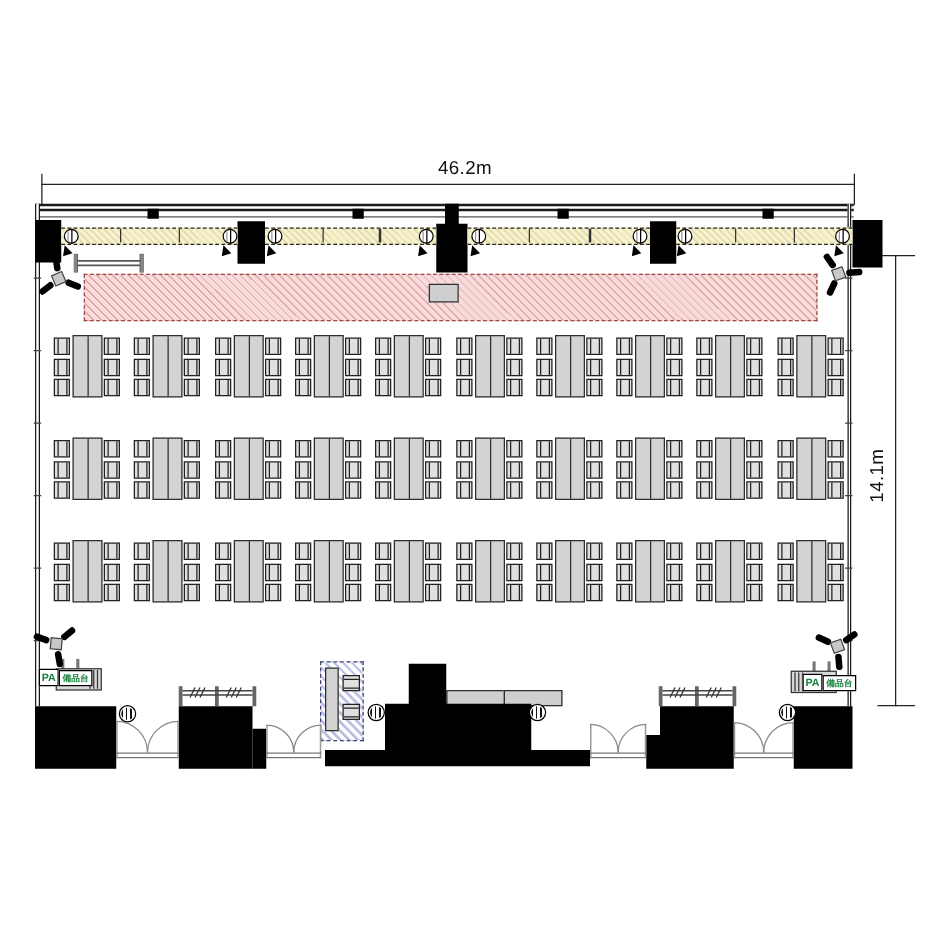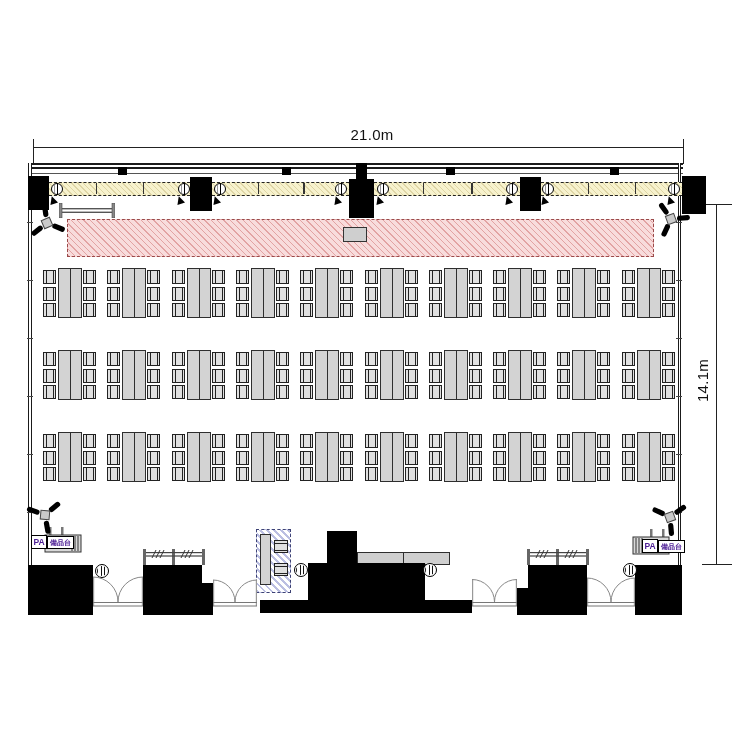--- a/index.html
+++ b/index.html
@@ -33,33 +33,33 @@
   .chair::before{left:1.5px;}.chair::after{right:1.5px;}
   .chair.h::before,.chair.h::after{left:0;right:0;top:auto;bottom:auto;width:auto;height:1px;}
   .chair.h::before{top:1.5px;}.chair.h::after{bottom:1.5px;}
   .opzone{position:absolute;box-sizing:border-box;border:1.6px dashed #3d4275;
           background:repeating-linear-gradient(45deg,rgba(104,112,190,.45) 0 2px,rgba(255,255,255,0) 2px 5px);}
   .optable{position:absolute;background:#d3d3d3;border:1px solid #2e2e2e;box-sizing:border-box;}
   .headtable{position:absolute;background:#cfcfcf;border:1px solid #2e2e2e;box-sizing:border-box;}
   .col{position:absolute;width:14px;height:14px;border:1.3px solid #000;border-radius:50%;background:#fff;box-sizing:border-box;}
   .col::before{content:"";position:absolute;inset:1px;border-radius:50%;
                background:repeating-linear-gradient(90deg,#111 0 1.2px,transparent 1.2px 3.6px);}
-  .labelbox{position:absolute;background:#fff;border:1.2px solid #000;box-sizing:border-box;display:flex;align-items:center;justify-content:center;color:#4c1d95;}
+  .labelbox{position:absolute;background:#fff;border:1.2px solid #000;box-sizing:border-box;display:flex;align-items:center;justify-content:center;color:#15803d;}
   .pa-text{font-weight:bold;font-size:8.5px;}
   .eq-text{font-weight:bold;font-size:7px;letter-spacing:0;white-space:nowrap;}
 </style>
 </head>
 <body>
 
 <div id="plan">
 
   <div class="dimline-h" style="left:33px;top:147px;width:651px;"></div>
   <div class="dimtick-v" style="left:33px;top:139px;height:25px;"></div>
   <div class="dimtick-v" style="left:683px;top:139px;height:25px;"></div>
-  <div class="dimlabel" style="left:332px;top:126px;width:80px;text-align:center;">21.0m</div>
+  <div class="dimlabel" style="left:332px;top:126px;width:80px;text-align:center;">46.2m</div>
 
   <div class="dimline-v" style="left:716px;top:204px;height:361px;"></div>
   <div class="dimtick-h" style="left:684px;top:204px;width:48px;"></div>
   <div class="dimtick-h" style="left:702px;top:564px;width:30px;"></div>
   <div class="dimlabel" style="left:662px;top:372px;width:80px;text-align:center;transform:rotate(-90deg);">14.1m</div>
 
   <div class="wall-h" style="left:28px;top:163px;width:655px;"></div>
   <div class="wall-h" style="left:28px;top:167px;width:655px;"></div>
   <div class="track" style="left:28px;top:173px;width:655px;"></div>
   <div class="wall-v" style="left:28px;top:163px;height:402px;"></div>

